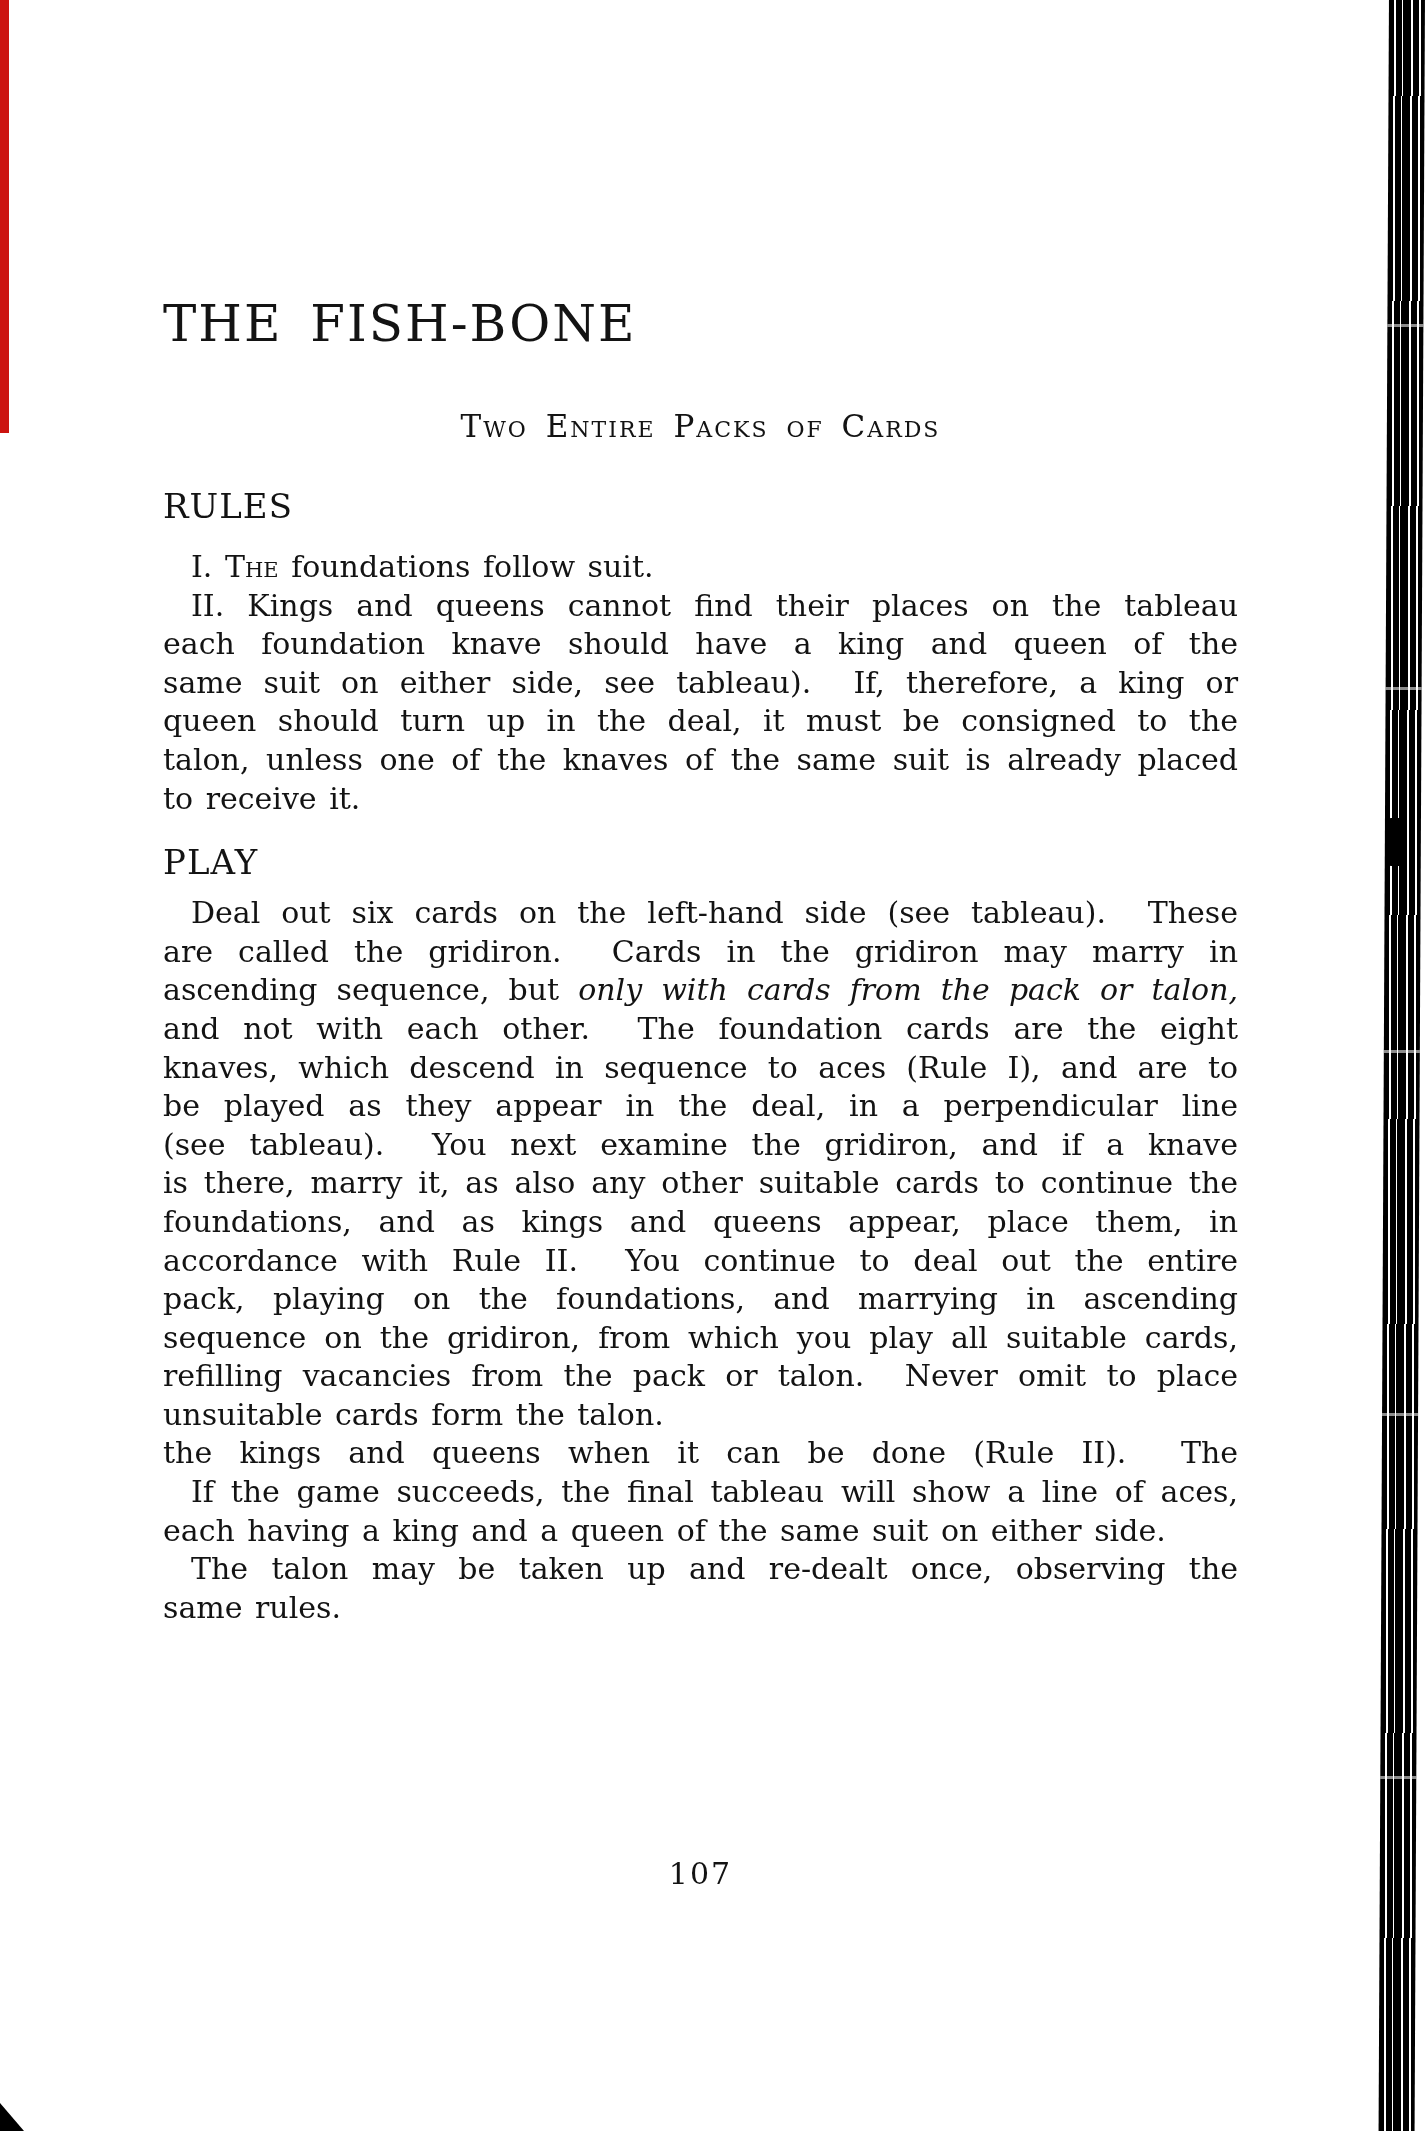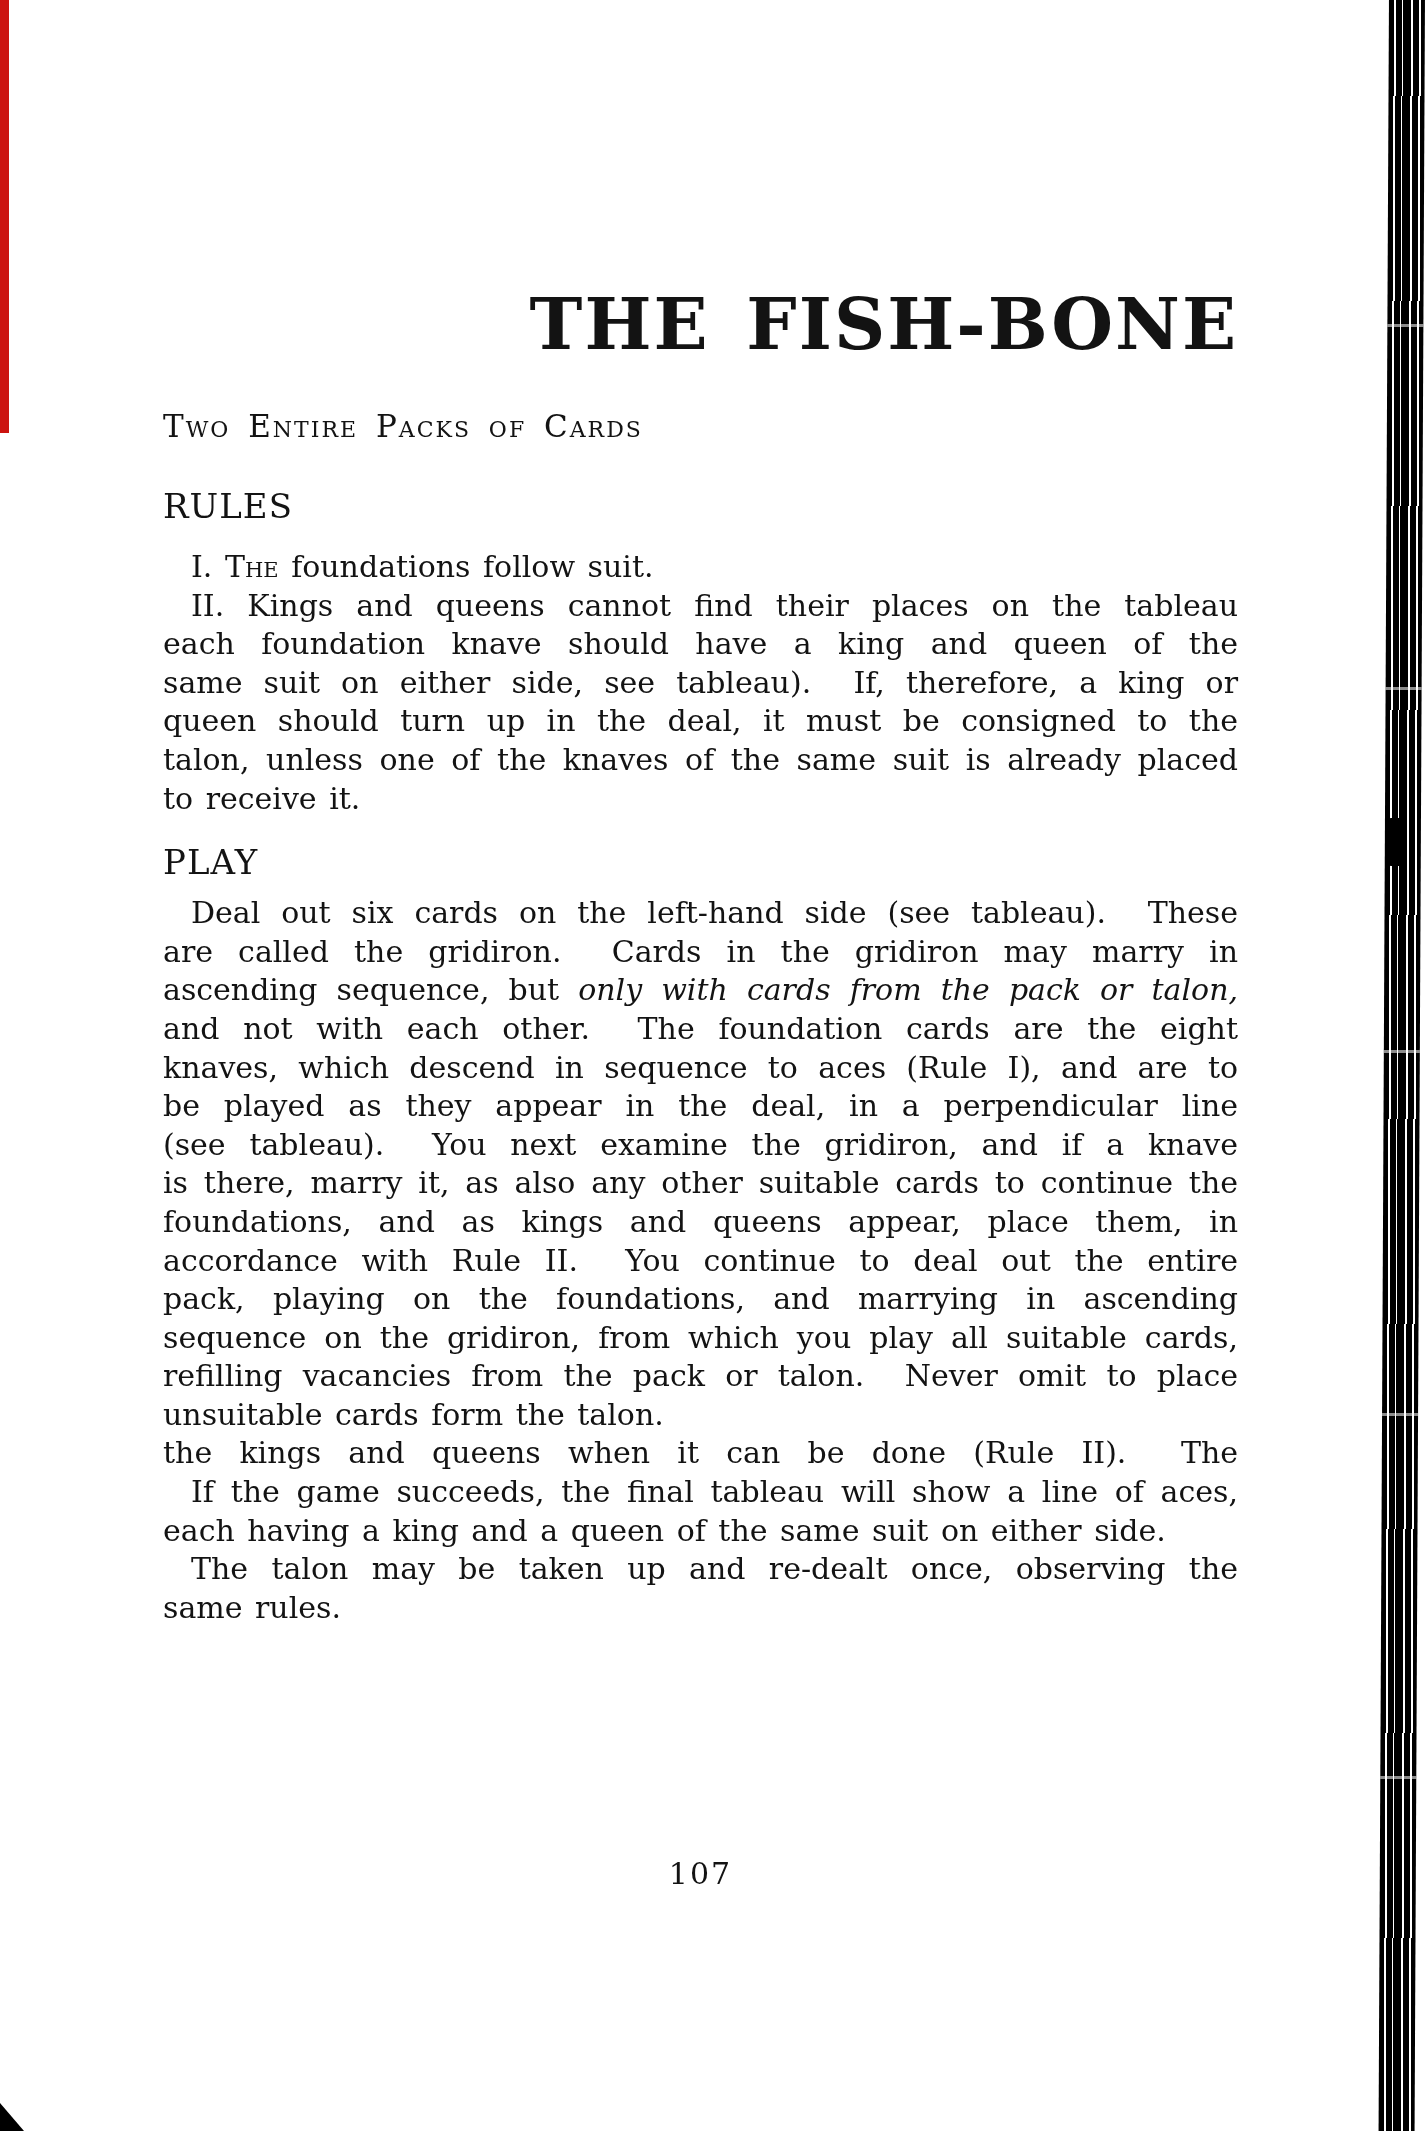--- a/index.html
+++ b/index.html
@@ -11,31 +11,32 @@
     font-family:"DejaVu Serif", serif;
     color:#131313;
   }
   .text-block {
     position:absolute;
     left:163px; top:0;
     width:1075px;
   }
   .title {
     margin-top:296px;
-    font-size:71px;
+    font-size:50px;
     line-height:56px;
-    text-align:right;
+    text-align:left;
     letter-spacing:2px;
     word-spacing:10px;
-    font-weight:bold;
+    font-weight:normal;
   }
   .subtitle {
     margin-top:56px;
     font-size:31px;
     line-height:36px;
+    text-align:center;
     letter-spacing:2px;
     word-spacing:6px;
     font-variant-caps:small-caps;
   }
   .section-heading {
     margin-top:42px;
     font-size:34px;
     line-height:40px;
     text-align:left;
     letter-spacing:1px;

